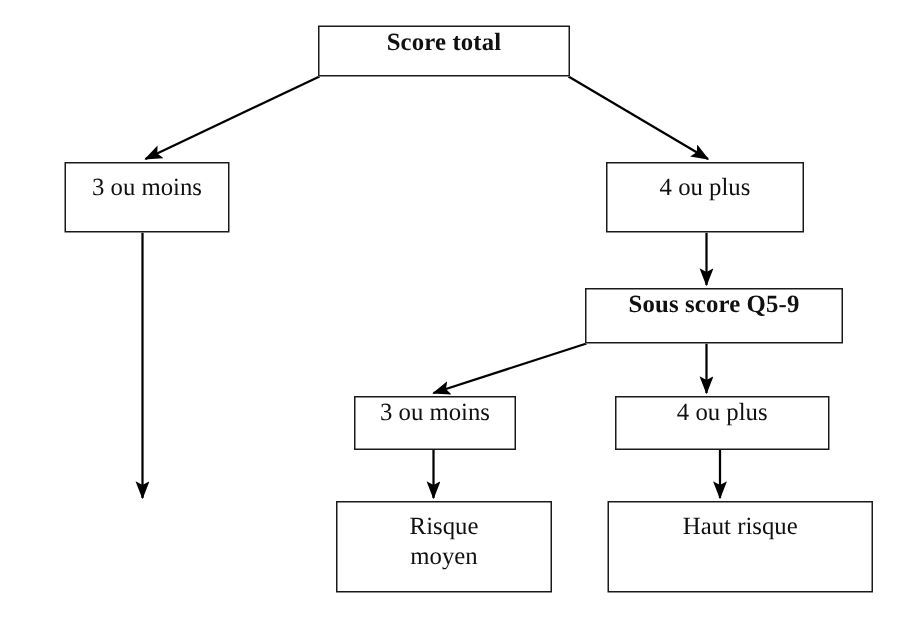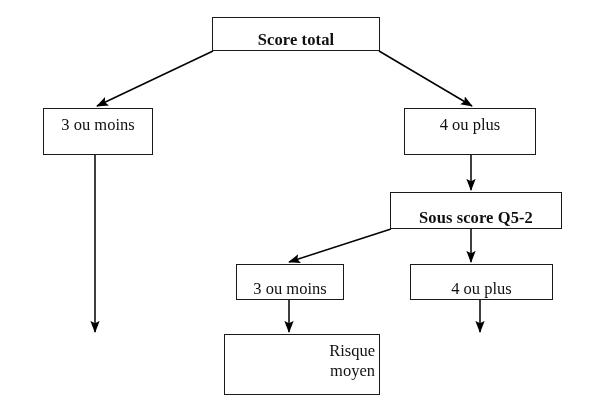--- a/index.html
+++ b/index.html
@@ -29,21 +29,21 @@
     border: 1.4px solid #1a1a1a;
     background: #ffffff;
     display: flex;
     justify-content: center;
     color: #101010;
     font-size: 16.5px;
     line-height: 1.22;
     text-align: center;
     white-space: pre-line;
   }
-  .node.v-center { align-items: flex-end; }
+  .node.v-center { align-items: flex-start; }
   .node.v-top { align-items: flex-start; }
   .node .label {
     display: block;
     width: 100%;
     padding: 0 4px;
     box-sizing: border-box;
   }
   .node.v-top .label { padding-top: 6px; }
   .node.bold { font-weight: bold; letter-spacing: 0.1px; }
 </style>
@@ -76,31 +76,34 @@
 
   <div class="node v-top" style="left: 43px; top: 108px; width: 110px; height: 47px;">
     <span class="label">3 ou moins</span>
   </div>
 
   <div class="node v-top" style="left: 404px; top: 108px; width: 132px; height: 47px;">
     <span class="label">4 ou plus</span>
   </div>
 
   <div class="node bold v-center" style="left: 390px; top: 192px; width: 172px; height: 37px;">
-    <span class="label">Sous score Q5-2</span>
+    <span class="label">Sous score Q5-9</span>
   </div>
 
   <div class="node v-center" style="left: 236px; top: 264px; width: 108px; height: 36px;">
     <span class="label">3 ou moins</span>
   </div>
 
   <div class="node v-center" style="left: 410px; top: 264px; width: 143px; height: 36px;">
     <span class="label">4 ou plus</span>
   </div>
 
 
-  <div class="node v-top" style="left: 224px; top: 334px; width: 156px; height: 61px; text-align: right;">
+  <div class="node v-top" style="left: 224px; top: 334px; width: 144px; height: 61px;">
     <span class="label">Risque
 moyen</span>
   </div>
 
+  <div class="node v-top" style="left: 405px; top: 334px; width: 177px; height: 61px;">
+    <span class="label">Haut risque</span>
+  </div>
 
 </div>
 
 </body></html>

